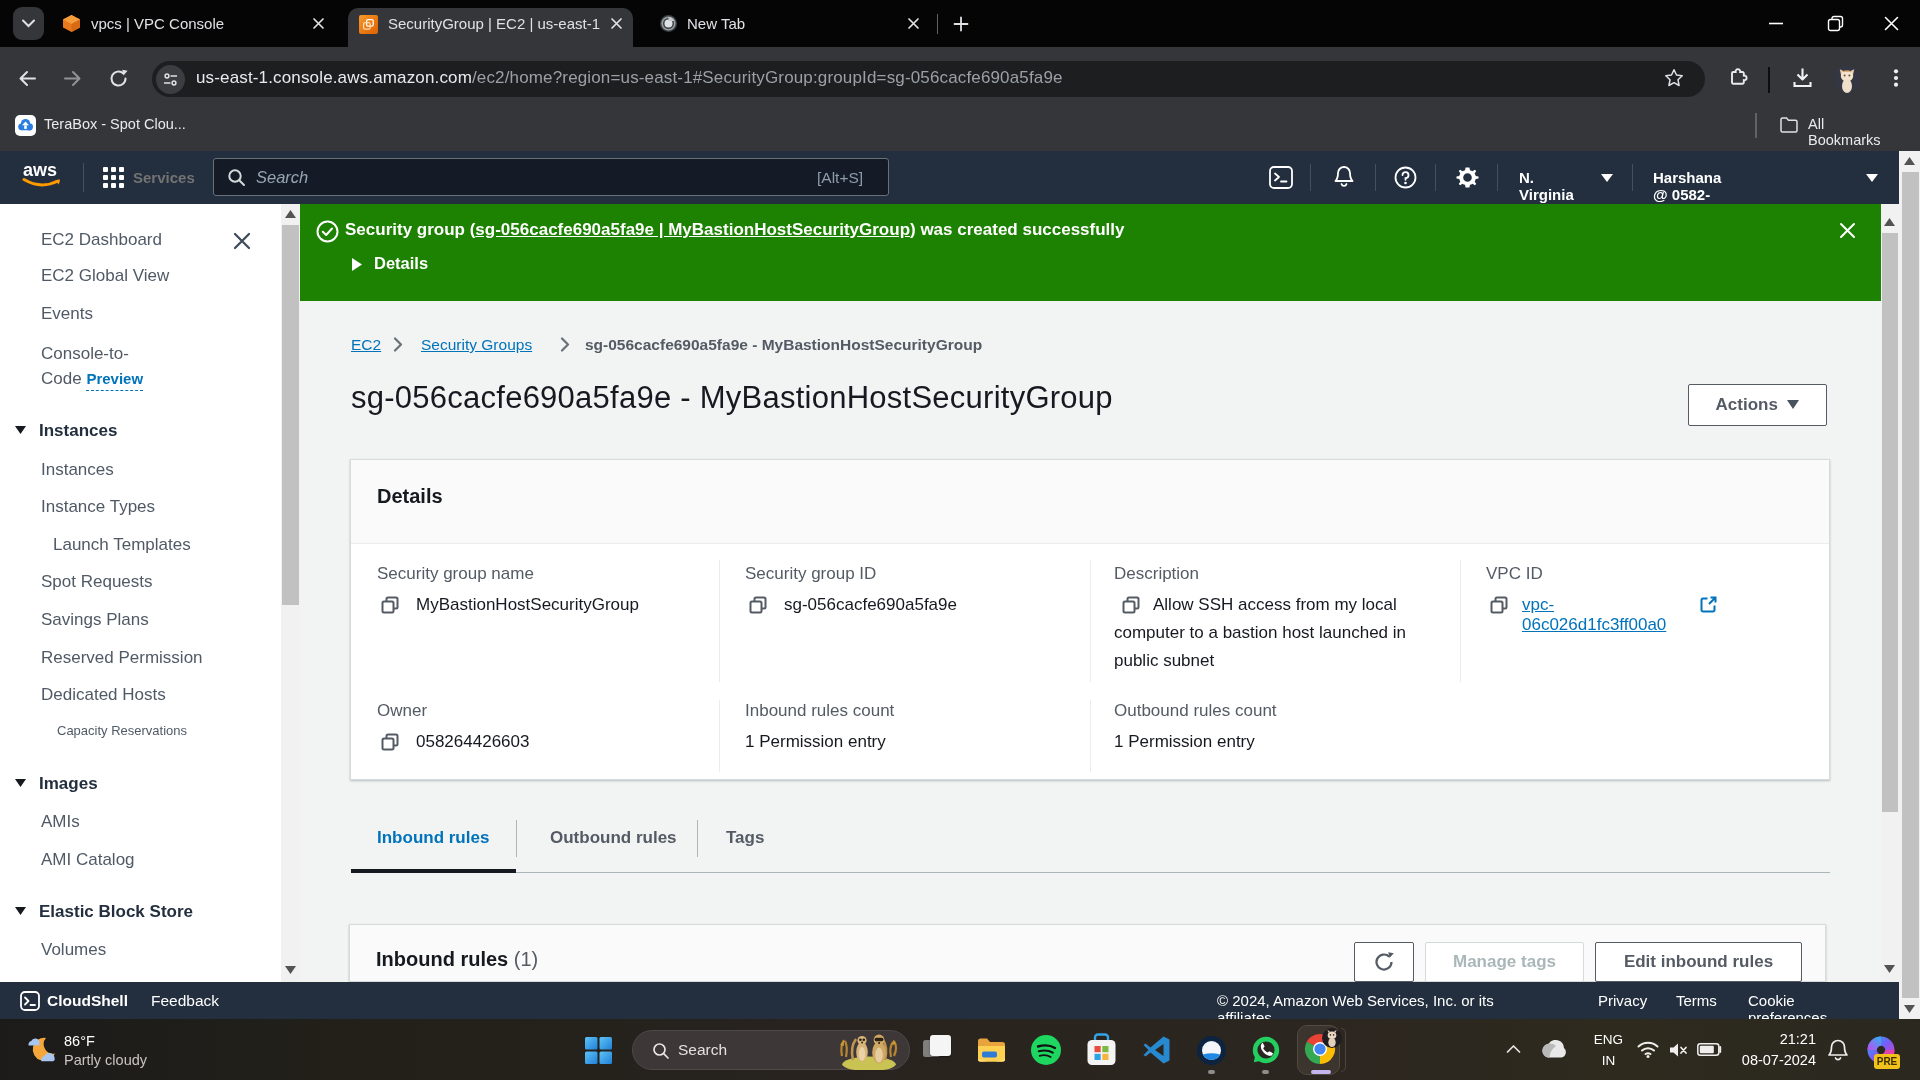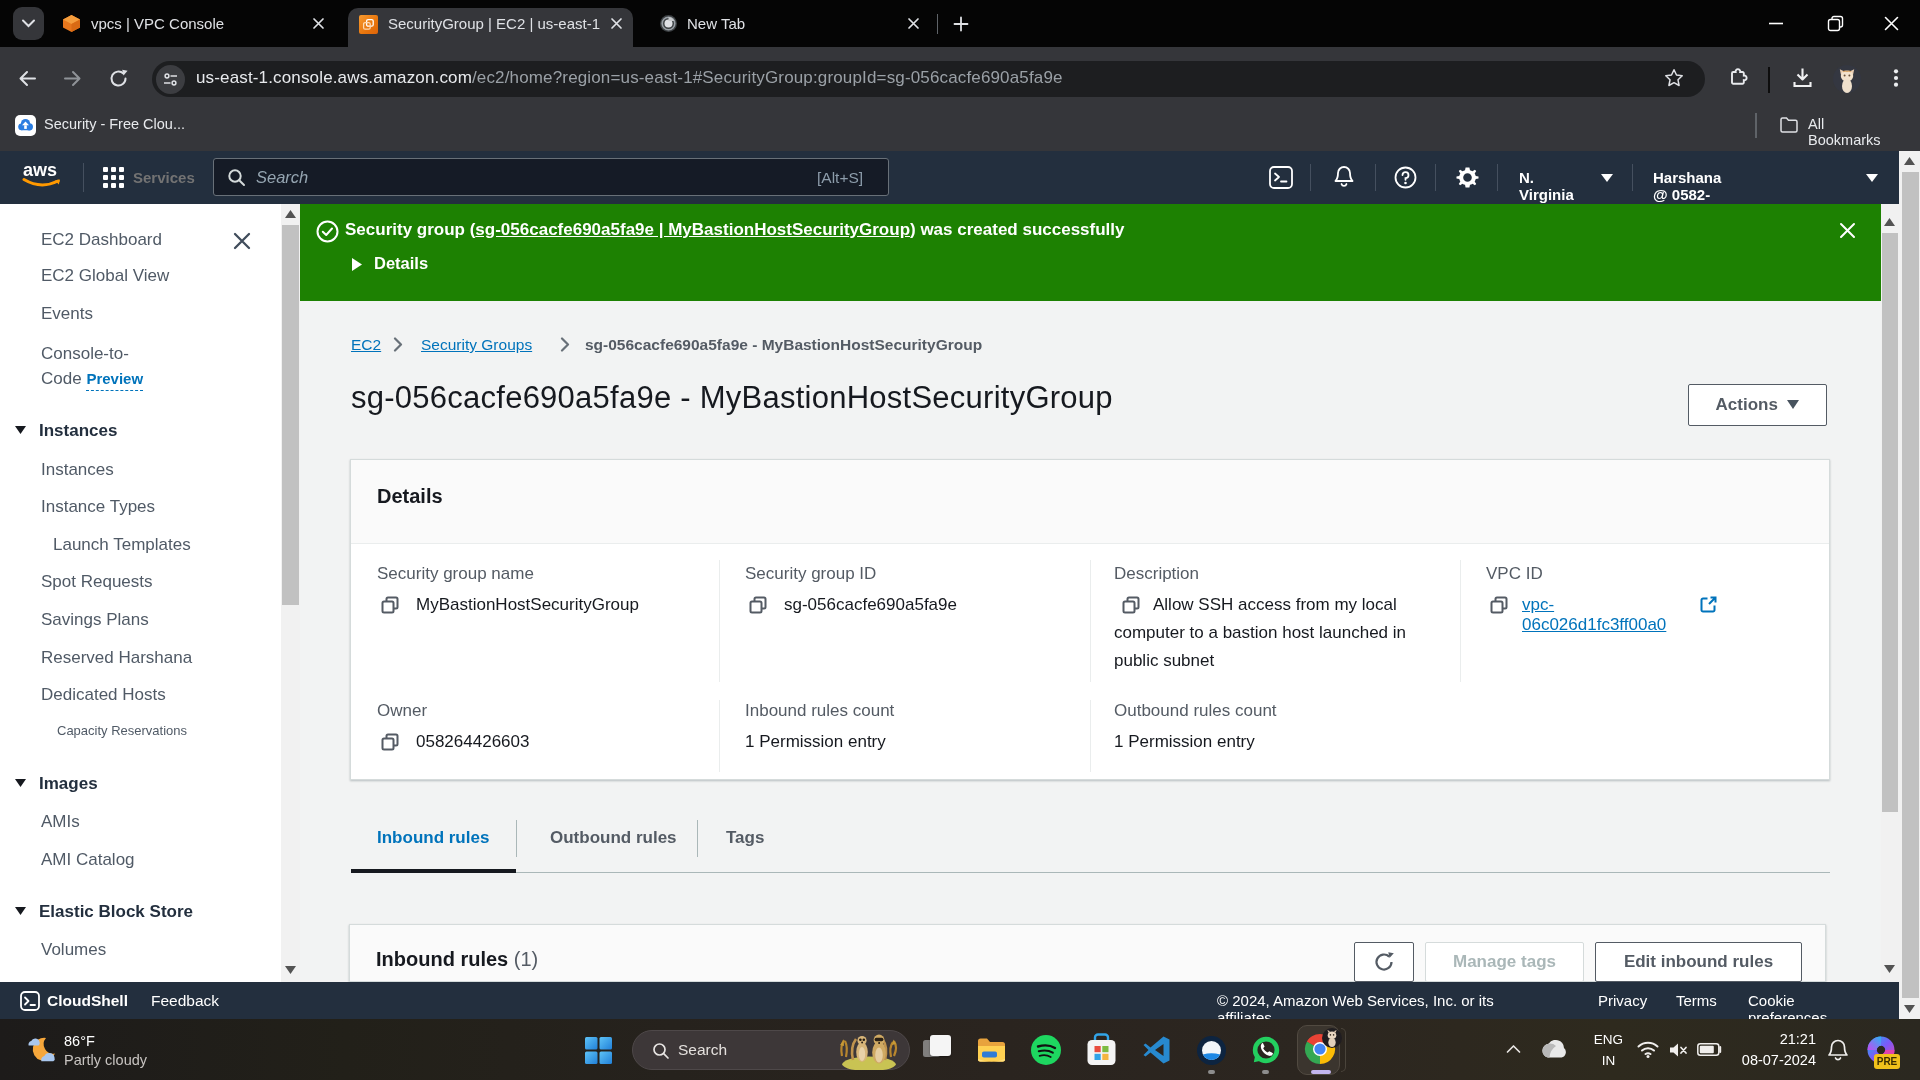--- a/index.html
+++ b/index.html
@@ -158,21 +158,21 @@
   <div>
     <div class="abs" style="left:15px;top:115px;width:21px;height:21px;background:#fff;border-radius:5px;"></div>
     <svg class="abs" style="left:17px;top:117px;" width="17" height="17" viewBox="0 0 17 17">
       <circle cx="8.5" cy="6.5" r="4.6" fill="#2a7de1"></circle>
         <circle cx="4.6" cy="9.8" r="3.4" fill="#2a7de1"></circle>
         <circle cx="12.4" cy="9.8" r="3.6" fill="#2a7de1"></circle>
         <rect x="2.2" y="8.5" width="12.6" height="4.7" rx="2.3" fill="#2a7de1"></rect>
       <polygon points="8.5,4.6 12,8.3 5,8.3" fill="#fff"></polygon>
         <rect x="7.2" y="8.3" width="2.6" height="3.6" fill="#fff"></rect>
     </svg>
-    <div class="abs" style="left:44px;top:116px;color:#e8eaed;font-size:14.5px;">Security - Free Clou...</div>
+    <div class="abs" style="left:44px;top:116px;color:#e8eaed;font-size:14.5px;">TeraBox - Spot Clou...</div>
     <div class="abs" style="left:1755px;top:113px;width:2px;height:25px;background:#5f6368;"></div>
     <svg class="abs" style="left:1779px;top:116px;" width="20" height="18" viewBox="0 0 20 18">
         <path d="M2 3.5 A1.5 1.5 0 0 1 3.5 2 L7.5 2 L9.5 4.2 L16.5 4.2 A1.5 1.5 0 0 1 18 5.7 L18 14.5 A1.5 1.5 0 0 1 16.5 16 L3.5 16 A1.5 1.5 0 0 1 2 14.5 Z" fill="none" stroke="#dfe1e5" stroke-width="1.5"></path>
       </svg>
     <div class="abs" style="left:1808px;top:116px;color:#e8eaed;font-size:14.5px;">All Bookmarks</div>
   </div>
   <div class="abs" id="awshead"></div>
   <div>
     <svg class="abs" style="left:22px;top:161px;" width="42" height="28" viewBox="0 0 42 28">
       <text x="1" y="15" font-family="Liberation Sans" font-size="18" font-weight="bold" fill="#fff">aws</text>
@@ -244,21 +244,21 @@
     <div class="abs sideitem" style="left:41px;top:369px;font-size:17px;">Code <span style="color:#0073bb;font-size:15px;font-weight:bold;border-bottom:1.5px dashed #0073bb;padding-bottom:3px;">Preview</span></div>
     <svg class="abs" style="left:15px;top:426px;" width="11" height="8" viewBox="0 0 11 8">
         <polygon points="0,0 11,0 5.5,8" fill="#16191f"></polygon>
       </svg>
     <div class="abs sidehead" style="left:39px;top:421px;font-size:17px;font-weight:bold;">Instances</div>
     <div class="abs sideitem" style="left:41px;top:460px;font-size:17px;">Instances</div>
     <div class="abs sideitem" style="left:41px;top:497px;font-size:17px;">Instance Types</div>
     <div class="abs sideitem" style="left:53px;top:535px;font-size:17px;">Launch Templates</div>
     <div class="abs sideitem" style="left:41px;top:572px;font-size:17px;">Spot Requests</div>
     <div class="abs sideitem" style="left:41px;top:610px;font-size:17px;">Savings Plans</div>
-    <div class="abs sideitem" style="left:41px;top:648px;font-size:17px;">Reserved Harshana</div>
+    <div class="abs sideitem" style="left:41px;top:648px;font-size:17px;">Reserved Permission</div>
     <div class="abs sideitem" style="left:41px;top:685px;font-size:17px;">Dedicated Hosts</div>
     <div class="abs sideitem" style="left:57px;top:723px;font-size:13px;">Capacity Reservations</div>
     <svg class="abs" style="left:15px;top:779px;" width="11" height="8" viewBox="0 0 11 8">
         <polygon points="0,0 11,0 5.5,8" fill="#16191f"></polygon>
       </svg>
     <div class="abs sidehead" style="left:39px;top:774px;font-size:17px;font-weight:bold;">Images</div>
     <div class="abs sideitem" style="left:41px;top:812px;font-size:17px;">AMIs</div>
     <div class="abs sideitem" style="left:41px;top:850px;font-size:17px;">AMI Catalog</div>
     <svg class="abs" style="left:15px;top:907px;" width="11" height="8" viewBox="0 0 11 8">
         <polygon points="0,0 11,0 5.5,8" fill="#16191f"></polygon>

